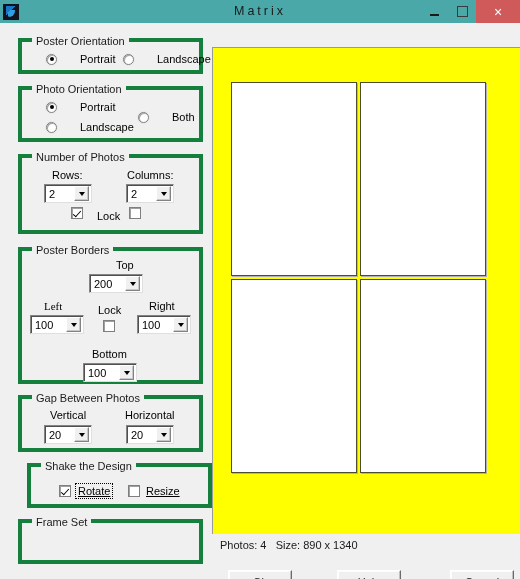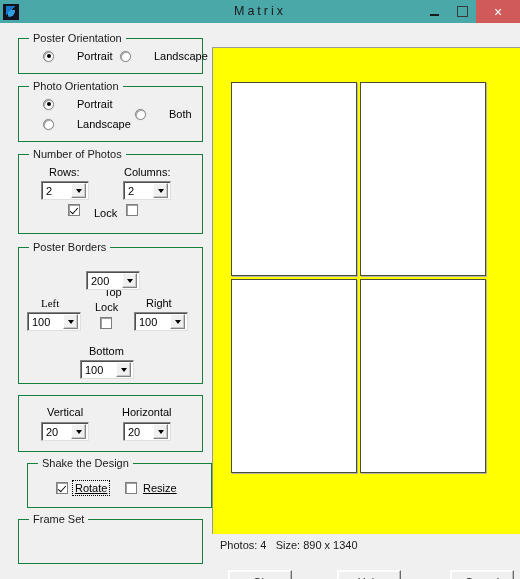--- a/index.html
+++ b/index.html
@@ -96,21 +96,21 @@
     position: absolute;
     left: 0; top: 23px;
     width: 520px;
     height: 556px;
     background: #f0f0f0;
   }
 
   
   .group {
     position: absolute;
-    border: 1px solid #15803d;
+    border: 4px solid #15803d;
     box-sizing: border-box;
   }
   .group > .legend {
     position: absolute;
     top: -7px;
     left: 10px;
     padding: 0 4px;
     background: #f0f0f0;
     font-size: 11px;
     color: #1a1a1a;
@@ -338,21 +338,21 @@
         <span class="box"></span>
       </div>
       <span class="lblonly" style="left:75px; top:52px;">Lock</span>
       <div class="check" style="left:107px; top:49px;">
         <span class="box"></span>
       </div>
     </div>
 
     <div class="group" style="left:18px; top:224px; width:185px; height:137px;">
       <span class="legend">Poster Borders</span>
-      <span class="lblonly" style="left:85px; top:8px;margin-top:30px;">Top</span>
+      <span class="lblonly" style="left:94px; top:8px;">Top</span>
       <div class="combo" style="left:67px; top:23px; width:54px;">
         <span class="val">200</span>
         <span class="arrowbtn"></span>
       </div>
       <span class="lblonly" style="left:22px; top:49px;font-family:Liberation Serif, serif;">Left</span>
       <div class="combo" style="left:8px; top:64px; width:54px;">
         <span class="val">100</span>
         <span class="arrowbtn"></span>
       </div>
       <span class="lblonly" style="left:76px; top:53px;">Lock</span>
@@ -365,20 +365,21 @@
         <span class="arrowbtn"></span>
       </div>
       <span class="lblonly" style="left:70px; top:97px;">Bottom</span>
       <div class="combo" style="left:61px; top:112px; width:54px;">
         <span class="val">100</span>
         <span class="arrowbtn"></span>
       </div>
     </div>
 
     <div class="group" style="left:18px; top:372px; width:185px; height:57px;">
+      <span class="legend">Gap Between Photos</span>
       <span class="lblonly" style="left:28px; top:10px;">Vertical</span>
       <div class="combo" style="left:22px; top:26px; width:48px;">
         <span class="val">20</span>
         <span class="arrowbtn"></span>
       </div>
       <span class="lblonly" style="left:103px; top:10px;">Horizontal</span>
       <div class="combo" style="left:104px; top:26px; width:48px;">
         <span class="val">20</span>
         <span class="arrowbtn"></span>
       </div>

